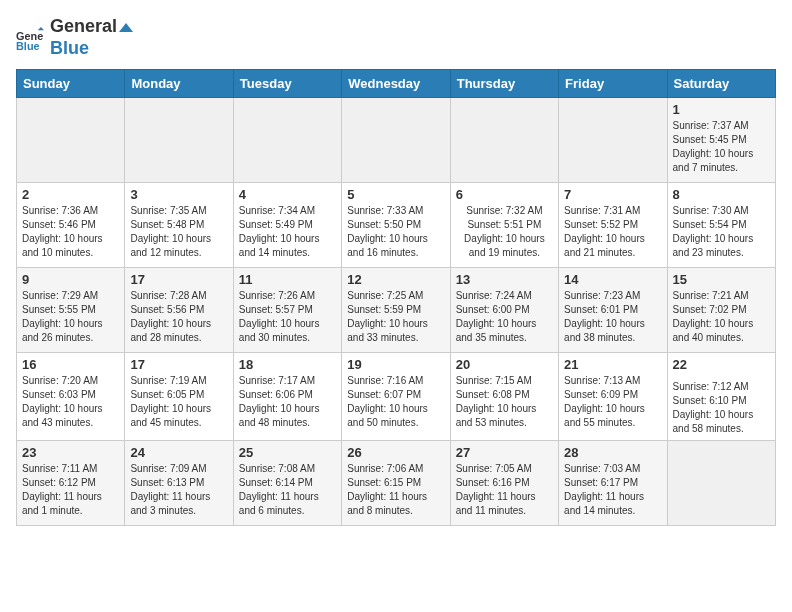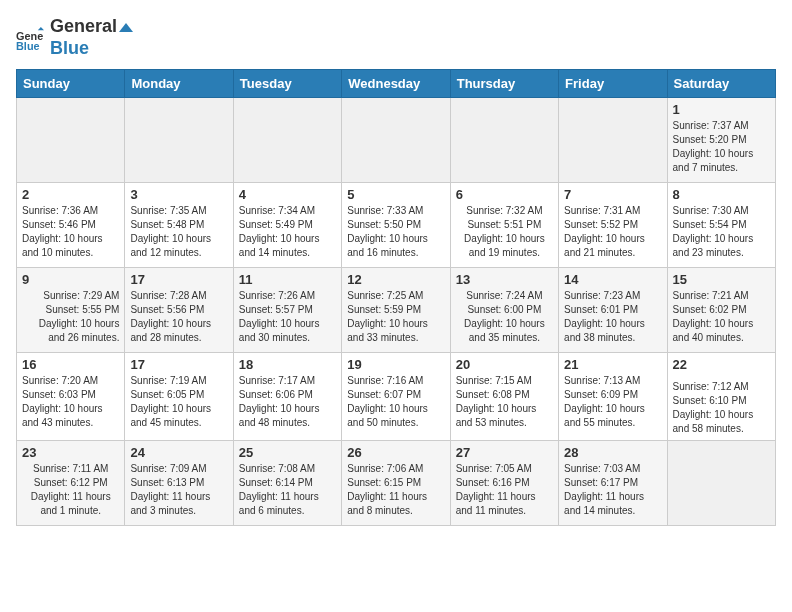--- a/index.html
+++ b/index.html
@@ -120,21 +120,21 @@
   <tr class="row-shade">
         <td class="empty"></td>
         <td class="empty"></td>
         <td class="empty"></td>
         <td class="empty"></td>
         <td class="empty"></td>
         <td class="empty"></td>
         <td>
           <span class="day-num">1</span>
           <div class="day-info" style="white-space: pre-line;">Sunrise: 7:37 AM
-Sunset: 5:20 PM
+Sunset: 5:45 PM
 Daylight: 10 hours and 7 minutes.</div>
         </td>
       </tr>
       <tr>
         <td>
           <span class="day-num">2</span>
           <div class="day-info" style="white-space: pre-line;">Sunrise: 7:36 AM
 Sunset: 5:46 PM
 Daylight: 10 hours and 10 minutes.</div>
         </td>
@@ -171,21 +171,21 @@
         <td>
           <span class="day-num">8</span>
           <div class="day-info" style="white-space: pre-line;">Sunrise: 7:30 AM
 Sunset: 5:54 PM
 Daylight: 10 hours and 23 minutes.</div>
         </td>
       </tr>
       <tr class="row-shade">
         <td>
           <span class="day-num">9</span>
-          <div class="day-info" style="white-space: pre-line; text-align: right;">Sunrise: 7:29 AM
+          <div class="day-info" style="white-space: pre-line;">Sunrise: 7:29 AM
 Sunset: 5:55 PM
 Daylight: 10 hours and 26 minutes.</div>
         </td>
         <td>
           <span class="day-num">17</span>
           <div class="day-info" style="white-space: pre-line;">Sunrise: 7:28 AM
 Sunset: 5:56 PM
 Daylight: 10 hours and 28 minutes.</div>
         </td>
         <td>
@@ -195,34 +195,34 @@
 Daylight: 10 hours and 30 minutes.</div>
         </td>
         <td>
           <span class="day-num">12</span>
           <div class="day-info" style="white-space: pre-line;">Sunrise: 7:25 AM
 Sunset: 5:59 PM
 Daylight: 10 hours and 33 minutes.</div>
         </td>
         <td>
           <span class="day-num">13</span>
-          <div class="day-info" style="white-space: pre-line; text-align: center;">Sunrise: 7:24 AM
+          <div class="day-info" style="white-space: pre-line;">Sunrise: 7:24 AM
 Sunset: 6:00 PM
 Daylight: 10 hours and 35 minutes.</div>
         </td>
         <td>
           <span class="day-num">14</span>
           <div class="day-info" style="white-space: pre-line;">Sunrise: 7:23 AM
 Sunset: 6:01 PM
 Daylight: 10 hours and 38 minutes.</div>
         </td>
         <td>
           <span class="day-num">15</span>
           <div class="day-info" style="white-space: pre-line;">Sunrise: 7:21 AM
-Sunset: 6:02 PM
+Sunset: 7:02 PM
 Daylight: 10 hours and 40 minutes.</div>
         </td>
       </tr>
       <tr>
         <td>
           <span class="day-num">16</span>
           <div class="day-info" style="white-space: pre-line;">Sunrise: 7:20 AM
 Sunset: 6:03 PM
 Daylight: 10 hours and 43 minutes.</div>
         </td>
@@ -259,21 +259,21 @@
         <td>
           <span class="day-num">22</span>
           <div class="day-info" style="white-space: pre-line; margin-top: 8px;">Sunrise: 7:12 AM
 Sunset: 6:10 PM
 Daylight: 10 hours and 58 minutes.</div>
         </td>
       </tr>
       <tr class="row-shade">
         <td>
           <span class="day-num">23</span>
-          <div class="day-info" style="white-space: pre-line; text-align: center;">Sunrise: 7:11 AM
+          <div class="day-info" style="white-space: pre-line;">Sunrise: 7:11 AM
 Sunset: 6:12 PM
 Daylight: 11 hours and 1 minute.</div>
         </td>
         <td>
           <span class="day-num">24</span>
           <div class="day-info" style="white-space: pre-line;">Sunrise: 7:09 AM
 Sunset: 6:13 PM
 Daylight: 11 hours and 3 minutes.</div>
         </td>
         <td>

